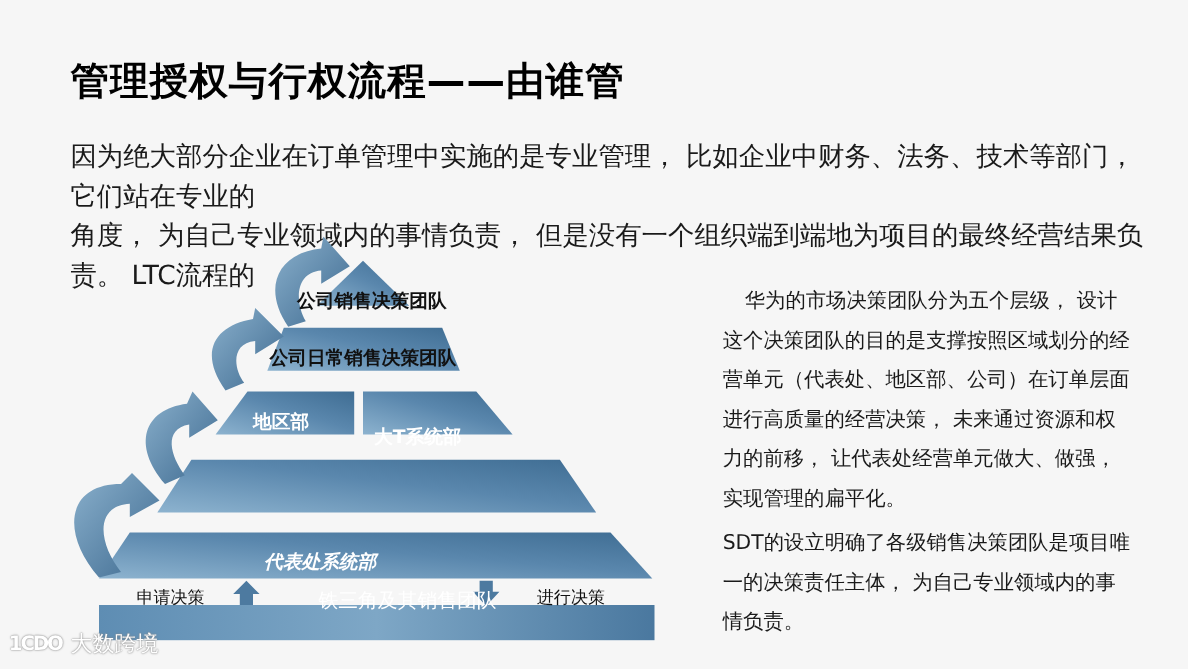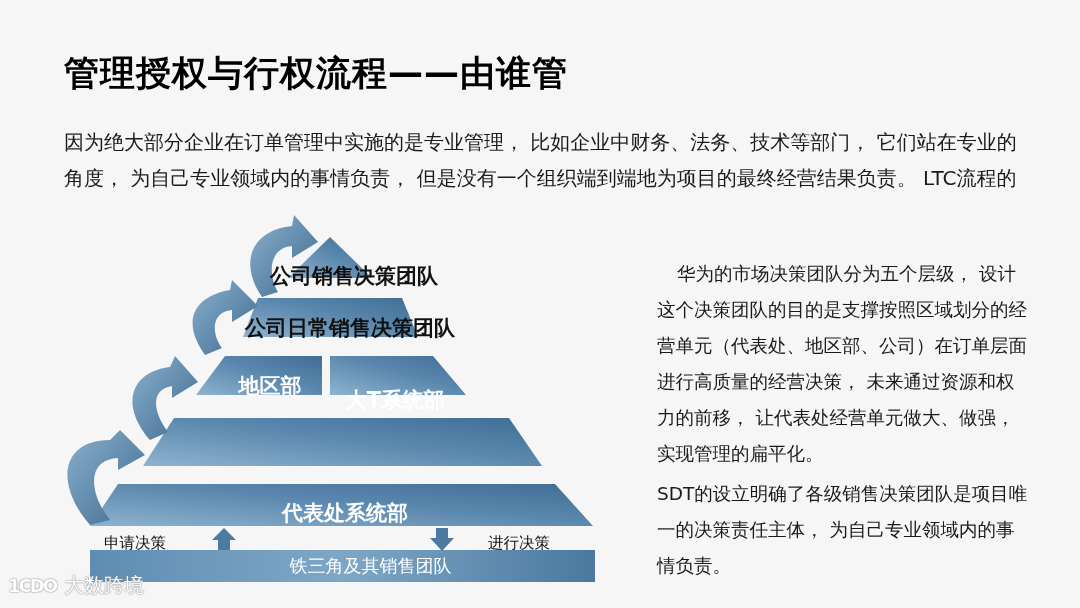--- a/index.html
+++ b/index.html
@@ -8,35 +8,35 @@
     background:#f6f6f6;
     font-family:"DejaVu Sans","Liberation Sans",sans-serif;
     color:#111;
   }
   .title {
     position:absolute; left:64px; top:50px;
     font-size:35px; font-weight:bold; letter-spacing:1px; color:#000;
   }
   .intro {
     position:absolute; left:64px; top:124px; width:980px;
-    font-size:20px; line-height:36px; color:#1a1a1a;
+    font-size:24px; line-height:36px; color:#1a1a1a;
   }
   .intro b { font-weight:bold; }
   .right-text {
     position:absolute; left:657px; top:256px; width:375px;
     font-size:18.5px; line-height:36px; color:#1a1a1a;
   }
   .right-text p { margin:0; }
   .right-text p.p1 { text-indent:20px; }
   .right-text p.p2 { margin-top:4px; }
 
   .diagram { position:absolute; left:0; top:215px; width:640px; height:393px; }
   .layer-label {
-    position:absolute; font-weight:bold; font-size:21px; color:#fff;
-    text-align:center; white-space:nowrap;
+    position:absolute; font-weight:bold; font-size:17px; color:#fff;
+    white-space:nowrap;
   }
   .layer-label.dark { color:#111; }
   .side-label { position:absolute; font-size:15.5px; color:#111; white-space:nowrap; }
   .base-label {
     position:absolute; font-size:18px; color:#fff; white-space:nowrap; text-align:center;
   }
   .watermark {
     position:absolute; left:8px; top:572px; font-size:20px; color:#fff;
     text-shadow:0 0 2px #888, 0 0 1px #999; display:flex; align-items:center; gap:8px;
   }
@@ -92,24 +92,24 @@
     <path d="M 90 525 C 55 485, 60 440, 110 440 L 120 430 L 145 455 L 118 470 L 118 458 C 85 460, 90 495, 110 520 Z" fill="url(#arr)"></path>
     <path d="M 150 440 C 120 405, 130 372, 170 367 L 175 356 L 198 382 L 172 398 L 172 386 C 148 390, 155 415, 168 432 Z" fill="url(#arr)"></path>
     <path d="M 205 355 C 180 320, 195 296, 230 290 L 232 280 L 258 306 L 232 322 L 232 310 C 210 312, 212 335, 222 348 Z" fill="url(#arr)"></path>
     <path d="M 262 297 C 238 262, 252 230, 292 226 L 294 215 L 318 242 L 292 258 L 292 246 C 268 248, 268 275, 278 292 Z" fill="url(#arr)"></path>
   </svg>
 
   <div class="layer-label dark" style="left:270px;top:47px;width:120px;">公司销售决策团队</div>
   <div class="layer-label dark" style="left:245px;top:99px;width:190px;">公司日常销售决策团队</div>
   <div class="layer-label" style="left:230px;top:157px;width:80px;">地区部</div>
   <div class="layer-label" style="left:340px;top:157px;width:110px;margin-top:14px;">大T系统部</div>
-  <div class="layer-label" style="left:240px;top:284px;width:210px;">代表处系统部</div>
-  <div class="side-label" style="left:104px;top:318px;">申请决策</div>
+  <div class="layer-label" style="left:240px;top:284px;width:210px;font-style:italic;">代表处系统部</div>
+  <div class="side-label" style="left:124px;top:318px;">申请决策</div>
   <div class="side-label" style="left:488px;top:318px;">进行决策</div>
-  <div class="base-label" style="left:90px;top:339px;width:561px;">铁三角及其销售团队</div>
+  <div class="base-label" style="left:90px;top:319px;width:561px;">铁三角及其销售团队</div>
 </div>
 
 <div class="right-text">
   <p class="p1">华为的市场决策团队分为五个层级， 设计这个决策团队的目的是支撑按照区域划分的经营单元（代表处、地区部、公司）在订单层面进行高质量的经营决策， 未来通过资源和权力的前移， 让代表处经营单元做大、做强， 实现管理的扁平化。</p>
   <p class="p2">SDT的设立明确了各级销售决策团队是项目唯一的决策责任主体， 为自己专业领域内的事情负责。</p>
 </div>
 
 <div class="watermark">
   <span class="logo">1CDO</span>
   <span>大数跨境</span>

